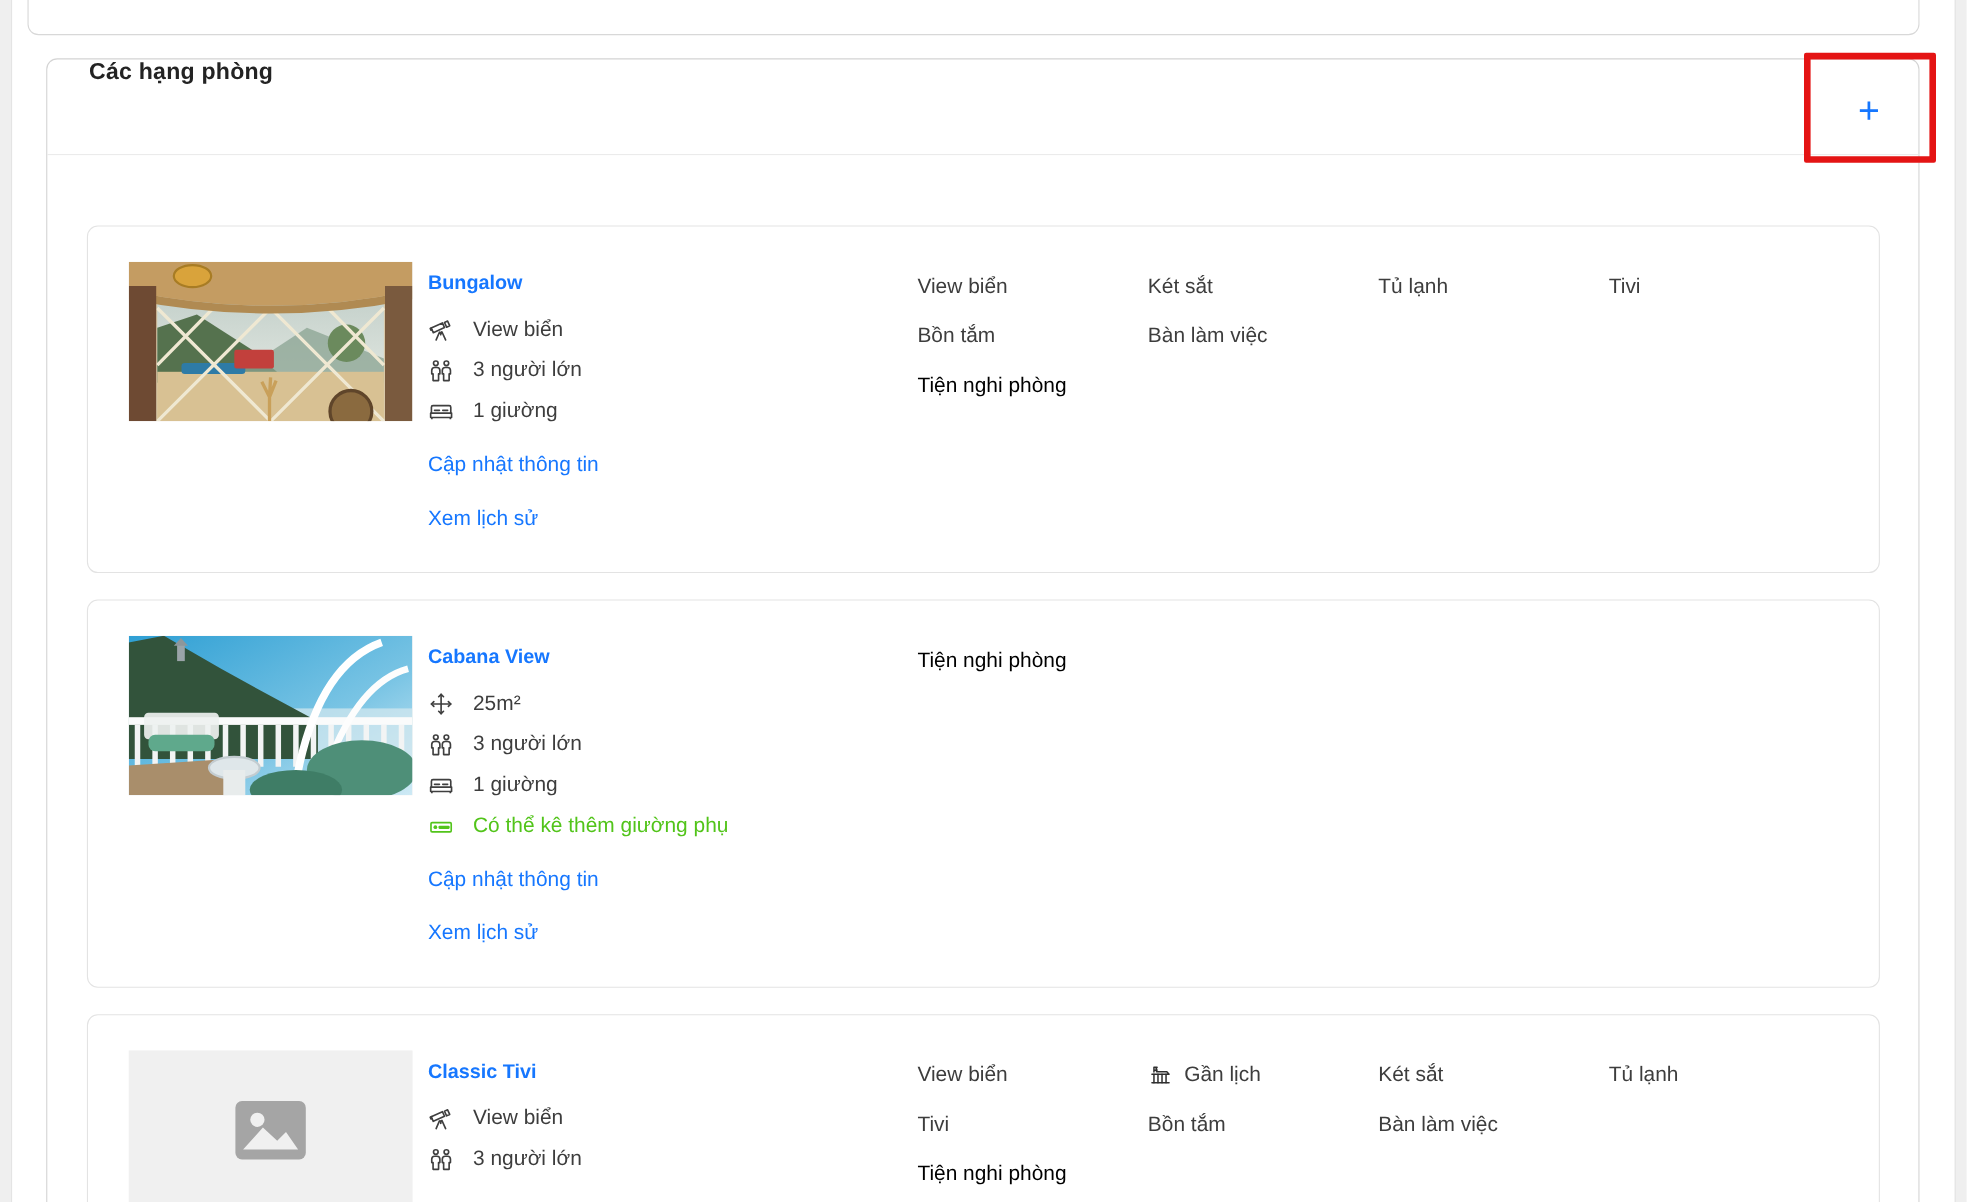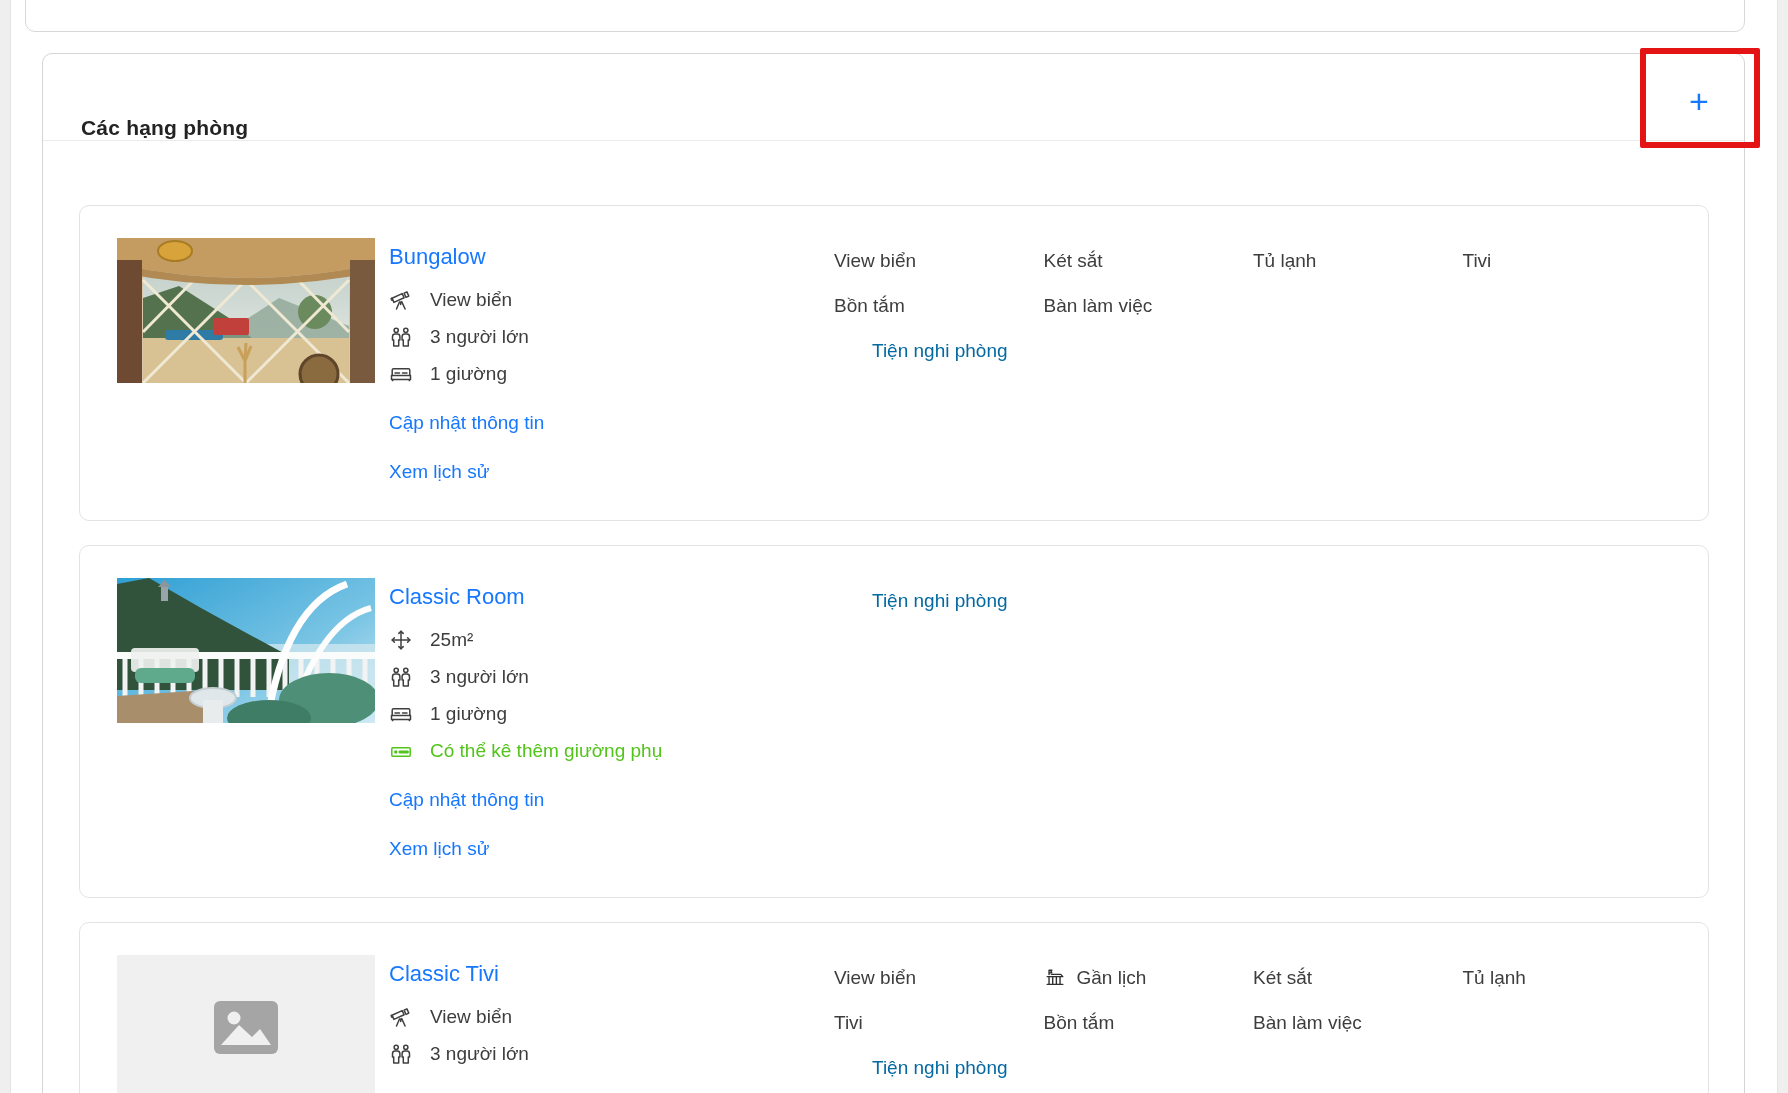--- a/index.html
+++ b/index.html
@@ -15,21 +15,21 @@
   .prev-card {
     position:absolute; left:25px; top:-24px; width:1720px; height:56px;
     background:#fff; border:1px solid #d8d8d8; border-radius:10px;
   }
 
   .main-card {
     position:absolute; left:42px; top:53px; width:1703px; height:1200px;
     background:#fff; border:1px solid #d4d4d4; border-radius:10px;
   }
   .main-header {
-    position:relative; height:87px; display:flex; align-items:flex-end;
+    position:relative; height:87px; display:flex; align-items:flex-start;
     padding:0 38px; border-bottom:1px solid #ebebeb;
   }
   .main-title { font-size:21px; font-weight:700; color:#232323; letter-spacing:.2px; }
   .add-btn {
     position:absolute; left:1634px; top:25px; width:44px; height:44px;
     display:flex; align-items:center; justify-content:center;
     background:transparent; border:none; cursor:pointer;
     color:#1677ff; font-size:34px; line-height:44px; font-weight:400;
     font-family:"Liberation Sans",sans-serif;
   }
@@ -39,42 +39,42 @@
   .room-card {
     display:flex; align-items:flex-start;
     border:1px solid #e3e3e3; border-radius:10px;
     padding:32px 36px 36px 37px; margin-bottom:24px; background:#fff;
   }
   .room-photo { width:258px; height:145px; flex:none; overflow:hidden; background:#f0f0f0; }
   .room-photo svg { display:block; }
 
   .room-details { width:445px; flex:none; margin-left:14px; padding-top:4px; }
   .room-name {
-    display:inline-block; font-size:22px; line-height:30px; font-weight:400;
+    display:inline-block; font-size:18px; line-height:30px; font-weight:700;
     color:#1677ff; margin-bottom:16px; cursor:pointer; text-decoration:none;
   }
   .feature { display:flex; align-items:center; height:24px; margin-bottom:13px; font-size:19px; color:#3d3d3d; }
   .f-icon { width:26px; height:24px; flex:none; margin-right:15px; color:#3f3f3f; display:flex; align-items:center; }
   .f-icon svg { width:24px; height:24px; }
   .extra-note { color:#52c41a; margin-top:5px; margin-bottom:1px; }
   .extra-note .f-icon { color:#52c41a; }
   .room-link {
     display:block; font-size:19px; line-height:24px; color:#1677ff;
     margin-top:25px; cursor:pointer; text-decoration:none; width:max-content;text-align:right;
   }
 
   .amenities {
     flex:1; display:grid; grid-template-columns:repeat(4,1fr);
     row-gap:19px; align-content:start; padding-top:10px;
     font-size:19px; color:#3d3d3d;
   }
   .amenity { display:flex; align-items:center; line-height:26px; }
   .a-icon { width:24px; height:22px; margin-right:9px; color:#2f2f2f; flex:none; }
   .a-icon svg { width:22px; height:22px; }
-  .amenity-link { grid-column:1; color:#0369a1; line-height:26px; cursor:pointer; text-decoration:none; width:max-content;margin-left:38px; }
+  .amenity-link { grid-column:1; color:#000000; line-height:26px; cursor:pointer; text-decoration:none; width:max-content; }
 
   .annotation-box {
     position:absolute; left:1640px; top:48px; width:120px; height:100px;
     border:6px solid #e41414; border-radius:2px; z-index:50; pointer-events:none;
   }
   .hidden-defs { position:absolute; width:0; height:0; overflow:hidden; }
 </style>
 </head>
 <body>
 
@@ -246,21 +246,21 @@
           <rect x="18" y="90" width="60" height="15" rx="6" fill="#5fa98c"></rect>
           <path d="M150 145 Q168 28 230 6" stroke="#ffffff" stroke-width="7" fill="none"></path>
           <path d="M172 145 Q202 44 254 30" stroke="#fdfdfd" stroke-width="6" fill="none"></path>
           <ellipse cx="212" cy="122" rx="50" ry="27" fill="#4e8f78"></ellipse>
           <ellipse cx="152" cy="140" rx="42" ry="18" fill="#3f7d66"></ellipse>
           <ellipse cx="96" cy="120" rx="23" ry="10" fill="#dfe7ea" stroke="#c3ccd0" stroke-width="2"></ellipse>
           <rect x="86" y="122" width="20" height="23" fill="#e8ecec"></rect>
         </svg>
       </div>
       <div class="room-details">
-        <a class="room-name">Classic Room</a>
+        <a class="room-name">Cabana View</a>
         <div class="feature">
           <span class="f-icon">
               <svg>
                 <use href="#i-move"></use>
               </svg>
             </span>
           <span>25m²</span>
         </div>
         <div class="feature">
           <span class="f-icon">

